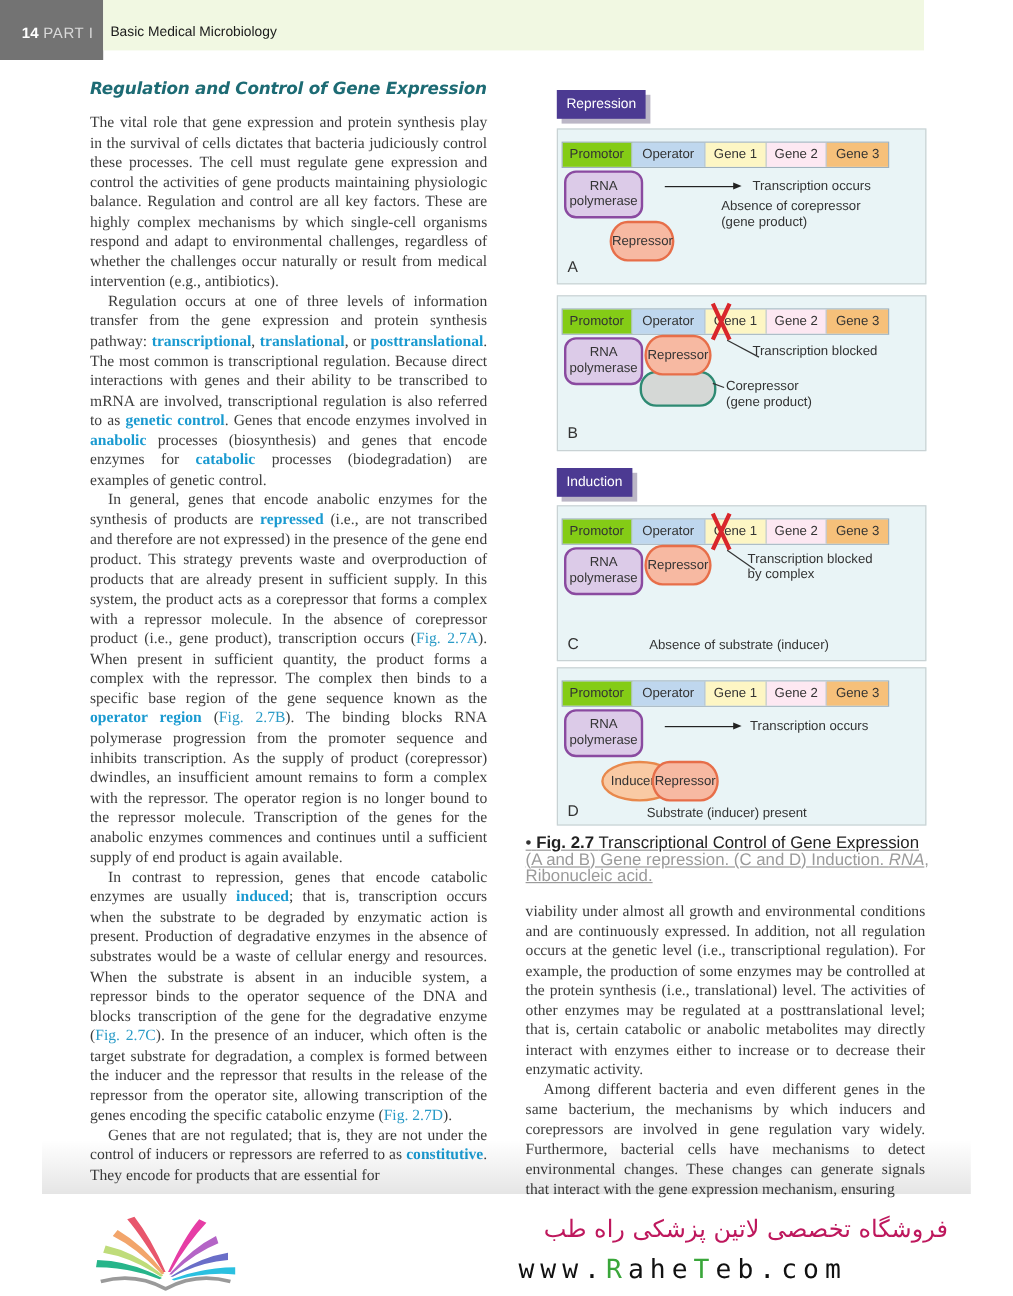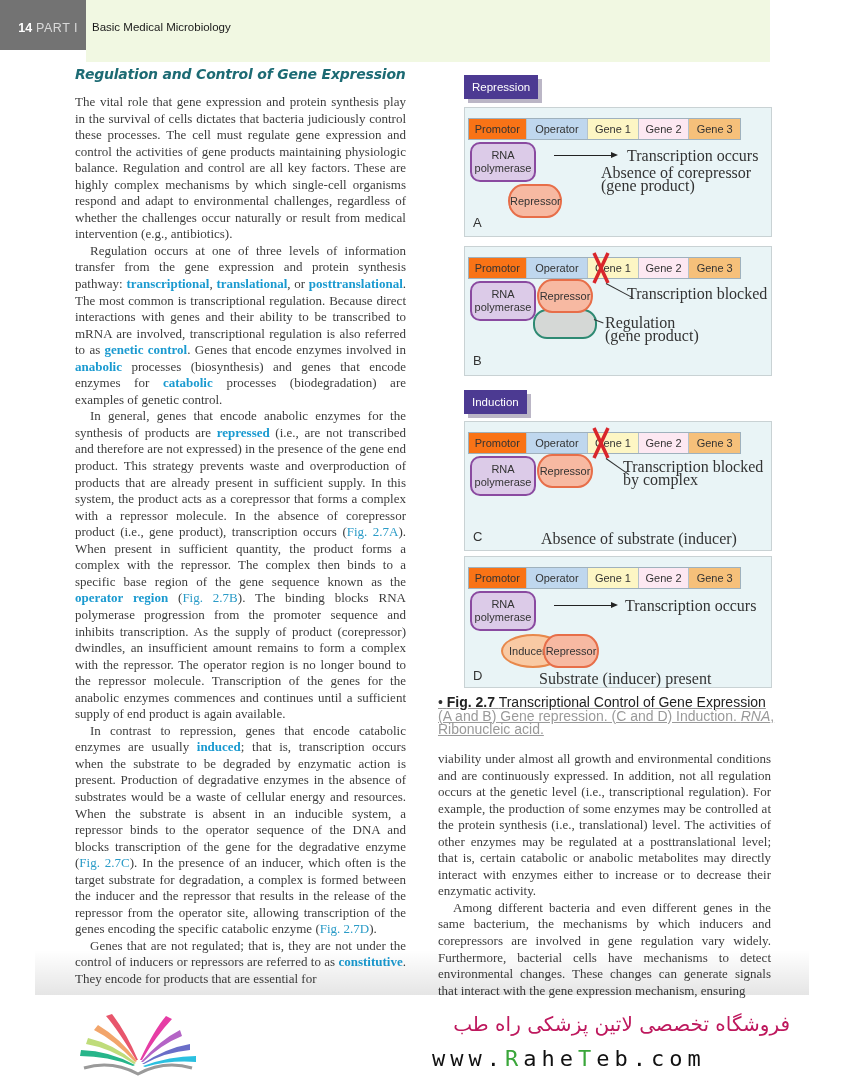--- a/index.html
+++ b/index.html
@@ -1,21 +1,21 @@
 <!DOCTYPE html>
 <html><head>
 <meta charset="utf-8">
 <style>
   * { box-sizing: border-box; margin: 0; padding: 0; }
   html, body { width: 844px; height: 1080px; background: #ffffff; overflow: hidden; }
   body { position: relative; font-family: "Liberation Serif", serif; color: #3a3a3a; }
 
   
   .hdr-dark { position: absolute; left: 0; top: 0; width: 86px; height: 50px; background: #737373; }
-  .hdr-light { position: absolute; left: 86px; top: 0; width: 684px; height: 62px; background: #f1f8e2; text-decoration: underline; }
+  .hdr-light { position: absolute; left: 86px; top: 0; width: 684px; height: 42px; background: #f1f8e2; text-decoration: underline; }
   .hdr-num { position: absolute; right: 8px; top: 21px; color: #fff; font-family: "Liberation Sans", sans-serif; font-size: 12.5px; white-space: nowrap; }
   .hdr-num b { font-weight: bold; margin-right: 4px; }
   .hdr-num span.part { color: #d9d9d9; letter-spacing: 0.5px; }
   .hdr-title { position: absolute; left: 6px; top: 21px; font-family: "Liberation Sans", sans-serif; font-size: 11.5px; color: #1a1a1a; }
 
   
   .col { position: absolute; font-size: 13px; line-height: 16.55px; text-align: justify; color: #3d3d3d; }
   .col-left { left: 75px; top: 94px; width: 331px; }
   .col-right { left: 438px; top: 751px; width: 333px; }
   .col p { text-indent: 0; }
@@ -23,31 +23,31 @@
   .kw { color: #1a9ad0; font-weight: bold; }
   .ref { color: #2a9bc7; }
 
   .sec-heading { position: absolute; left: 75px; top: 66px; font-family: "DejaVu Sans", sans-serif; font-style: italic; font-size: 14px; color: #1d6b74; letter-spacing: -0.2px; }
 
   
   .tag { position: absolute; height: 24px; background: #4c3a92; color: #fff; font-family: "Liberation Sans", sans-serif; font-size: 11.5px; line-height: 24px; padding: 0 8px; box-shadow: 4px 4px 0 #bbb6c6; }
   .panel { position: absolute; left: 464px; width: 308px; background: #e9f4f6; border: 1px solid #c9d2d4; }
   .gene-bar { position: absolute; left: 3px; top: 10px; width: 273px; height: 22px; display: flex; border: 1px solid #9fb1bd; font-family: "Liberation Sans", sans-serif; font-size: 11px; }
   .gene-bar div { height: 100%; line-height: 20px; text-align: center; color: #333; border-right: 1px solid #b5c2cb; }
-  .g-prom { width: 58px; background: #f97316; }
+  .g-prom { width: 58px; background: #84cc16; }
   .g-oper { width: 62px; background: #bfd7ee; }
   .g-g1 { width: 51px; background: #fdf6c4; }
   .g-g2 { width: 51px; background: #fde8f2; }
   .g-g3 { width: 51px; background: #f6c07a; border-right: none !important; }
 
   .rnap { position: absolute; width: 66px; height: 40px; background: #dccbe8; border: 2.5px solid #8a4aa0; border-radius: 10px; font-family: "Liberation Sans", sans-serif; font-size: 11px; line-height: 13px; text-align: center; color: #333; padding-top: 5px; }
   .repr { position: absolute; width: 54px; height: 34px; background: #f7b9a2; border: 2px solid #e76e49; border-radius: 16px 16px 16px 16px / 18px 18px 18px 18px; font-family: "Liberation Sans", sans-serif; font-size: 11px; line-height: 30px; text-align: center; color: #333; }
   .corep { position: absolute; width: 64px; height: 30px; background: #d5d8d6; border: 2px solid #2e8a73; border-radius: 14px; }
   .inducer { position: absolute; width: 64px; height: 34px; background: #f9caa4; border: 2px solid #e8884b; border-radius: 50%; font-family: "Liberation Sans", sans-serif; font-size: 11px; line-height: 30px; color: #333; padding-left: 6px; }
-  .ptext { position: absolute; font-family: Liberation Serif, serif; font-size: 16px; line-height: 13px; color: #333; white-space: nowrap; }
+  .ptext { position: absolute; font-family: Liberation Sans, sans-serif; font-size: 11px; line-height: 13px; color: #333; white-space: nowrap; }
   .plabel { position: absolute; font-family: "Liberation Sans", sans-serif; font-size: 13px; color: #333; }
   .arrow { position: absolute; height: 1px; background: #222; }
   .arrow::after { content: ""; position: absolute; right: -6px; top: -3px; border-left: 7px solid #222; border-top: 3.5px solid transparent; border-bottom: 3.5px solid transparent; }
   .xmark { position: absolute; width: 22px; height: 34px; }
   .leader { position: absolute; height: 1px; background: #333; transform-origin: left center; }
 
   .caption { position: absolute; left: 438px; top: 696px; width: 340px; font-family: "Liberation Sans", sans-serif; font-size: 14px; line-height: 13.5px; color: #9a9a9a; text-decoration: underline; }
   .caption .bullet { color: #333; }
   .caption .fignum { color: #222; font-weight: bold; }
   .caption .figtitle { color: #222; }
@@ -113,21 +113,21 @@
     </div>
     <div class="rnap" style="left:5px; top:34px;"><span>RNA</span><br><span>polymerase</span></div>
     <div class="corep" style="left:68px; top:62px;"></div>
     <div class="repr" style="left:72px; top:32px; width:56px;">Repressor</div>
     <svg class="xmark" style="left:125px; top:4px;" viewBox="0 0 22 34">
         <path d="M4 2 L18 32 M18 2 L4 32" stroke="#d9262b" stroke-width="3.5" fill="none"></path>
       </svg>
     <div class="leader" style="left:141px; top:36px; width:30px; transform: rotate(28deg);"></div>
     <div class="ptext" style="left:162px; top:40px;">Transcription blocked</div>
     <div class="leader" style="left:129px; top:72px; width:10px; transform: rotate(20deg);"></div>
-    <div class="ptext" style="left:140px; top:69px;"><span>Regulation</span><br><span>(gene product)</span></div>
+    <div class="ptext" style="left:140px; top:69px;"><span>Corepressor</span><br><span>(gene product)</span></div>
     <div class="plabel" style="left:8px; top:106px;">B</div>
   </div>
 
   <div class="tag" style="left:464px; top:390px;">Induction</div>
 
   <div class="panel" style="top:421px; height:130px;">
     <div class="gene-bar">
       <div class="g-prom">Promotor</div>
       <div class="g-oper">Operator</div>
       <div class="g-g1">Gene 1</div>

